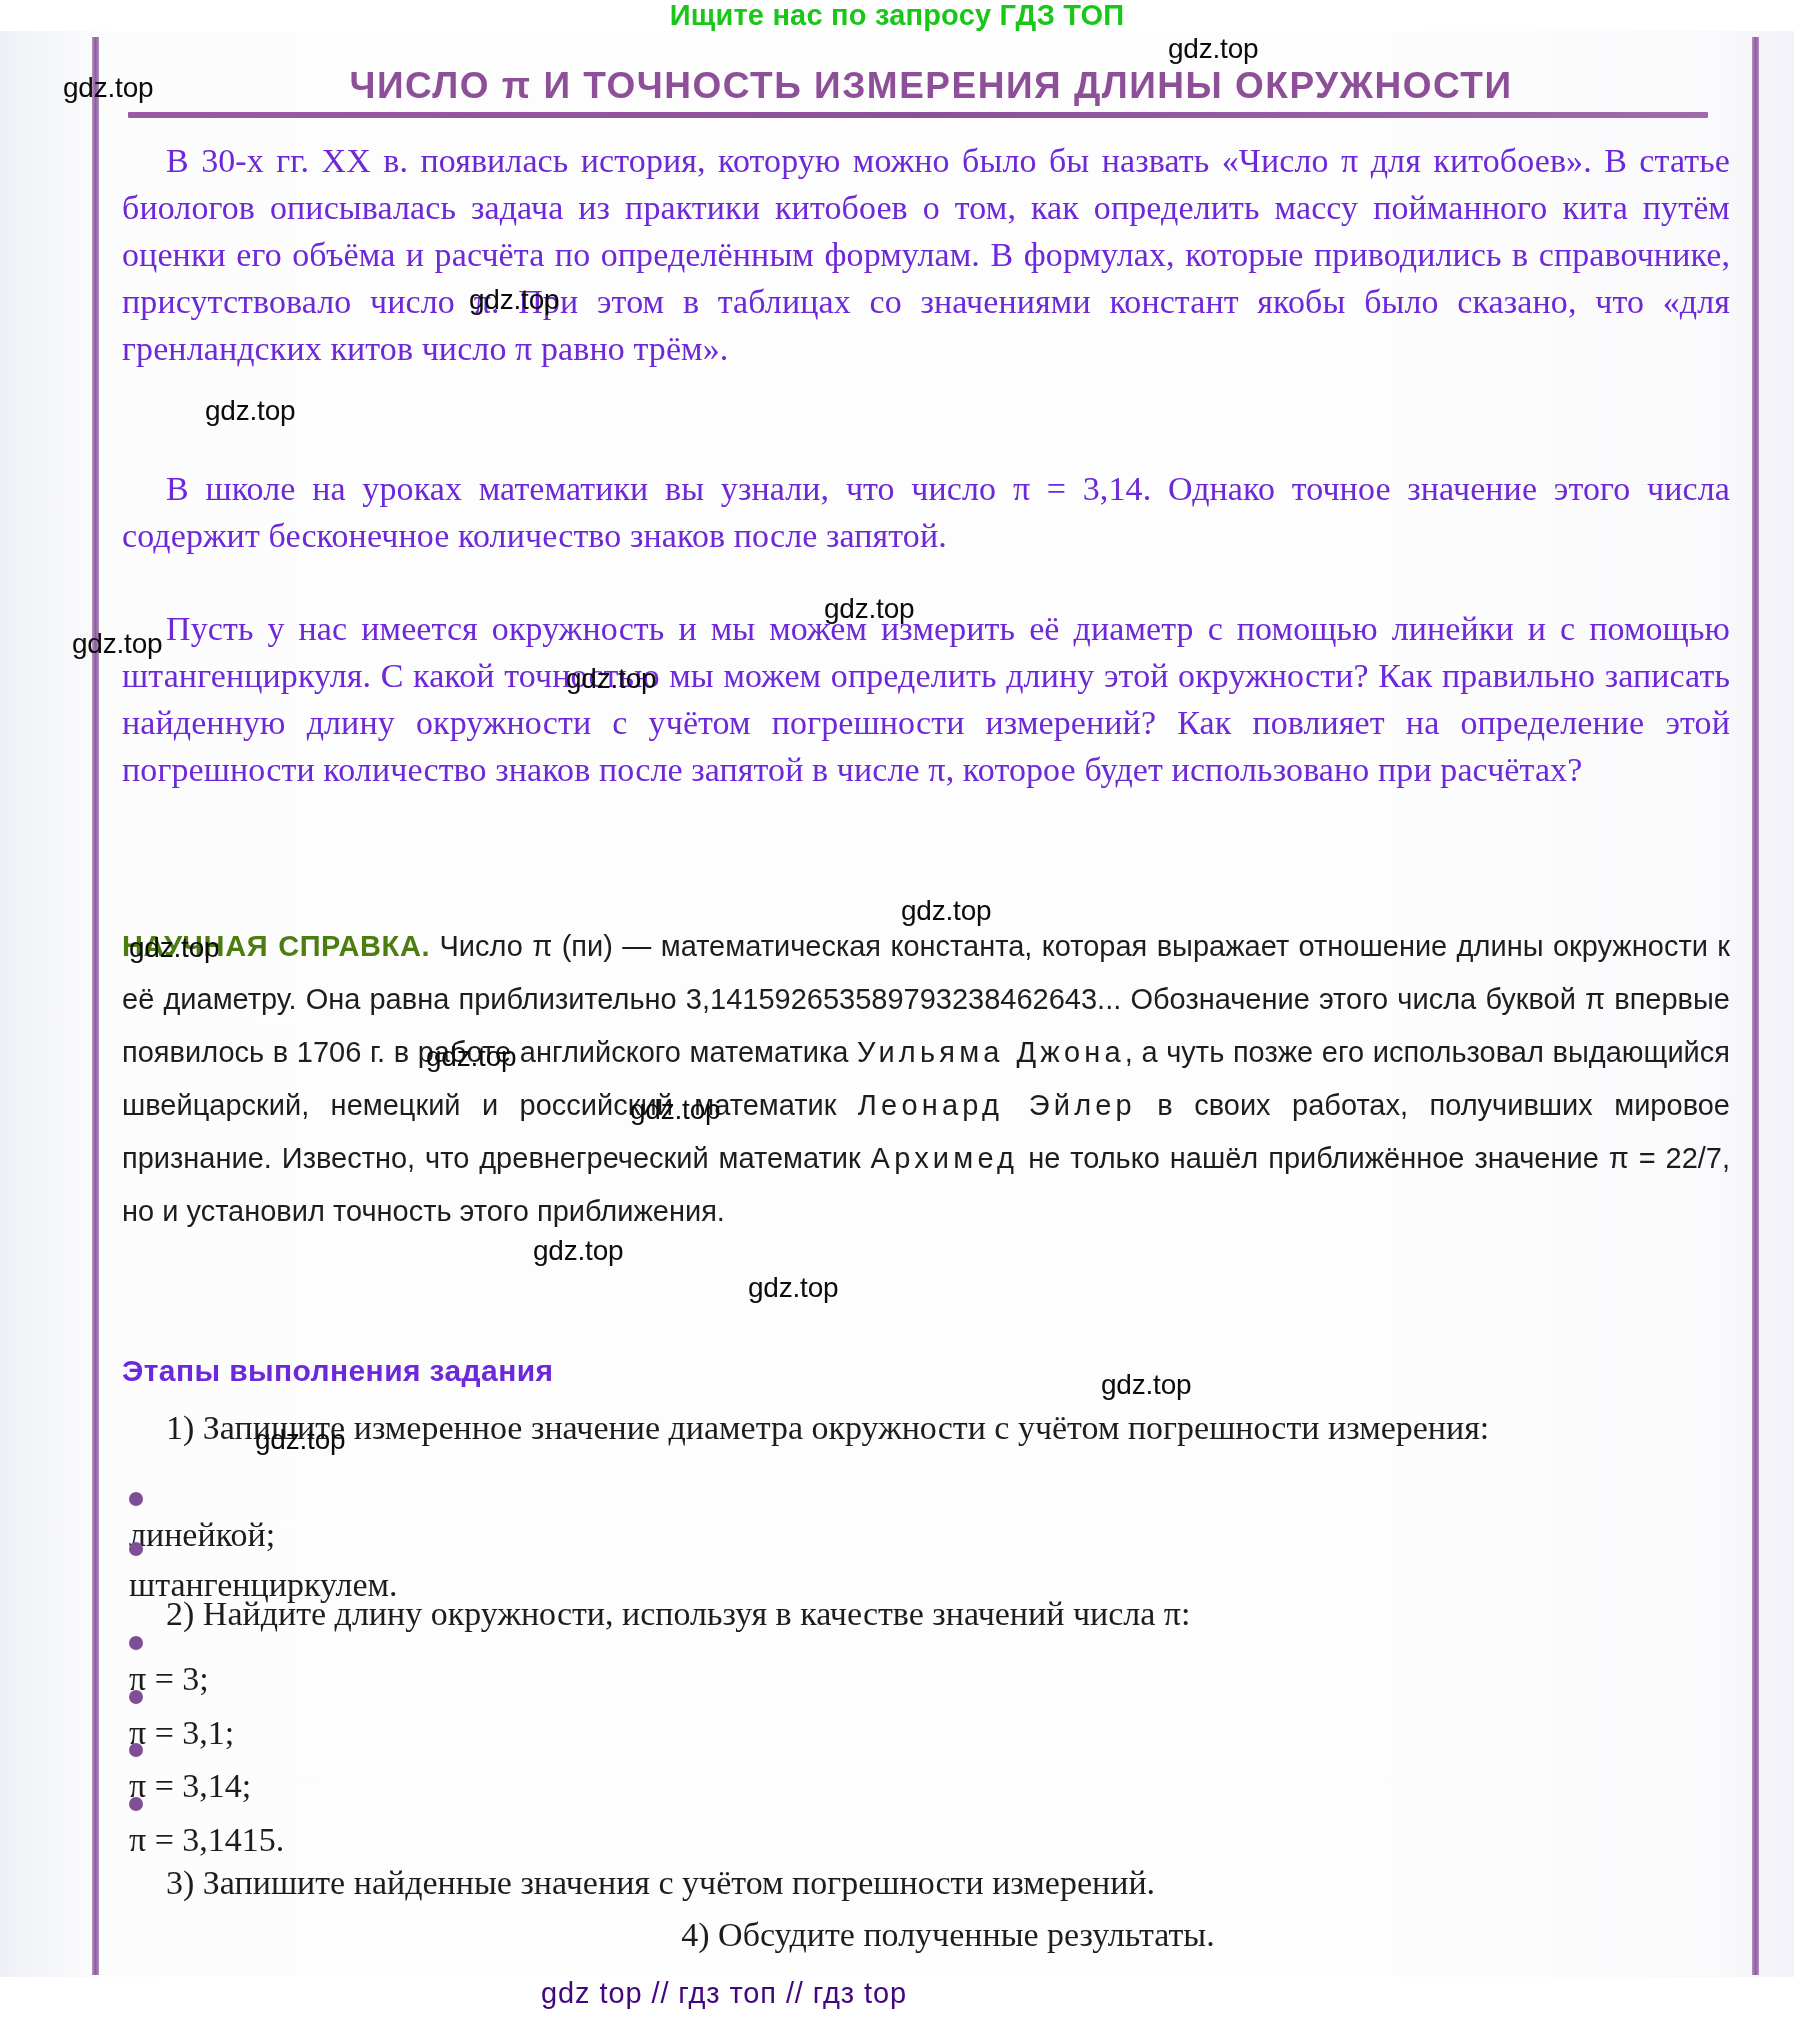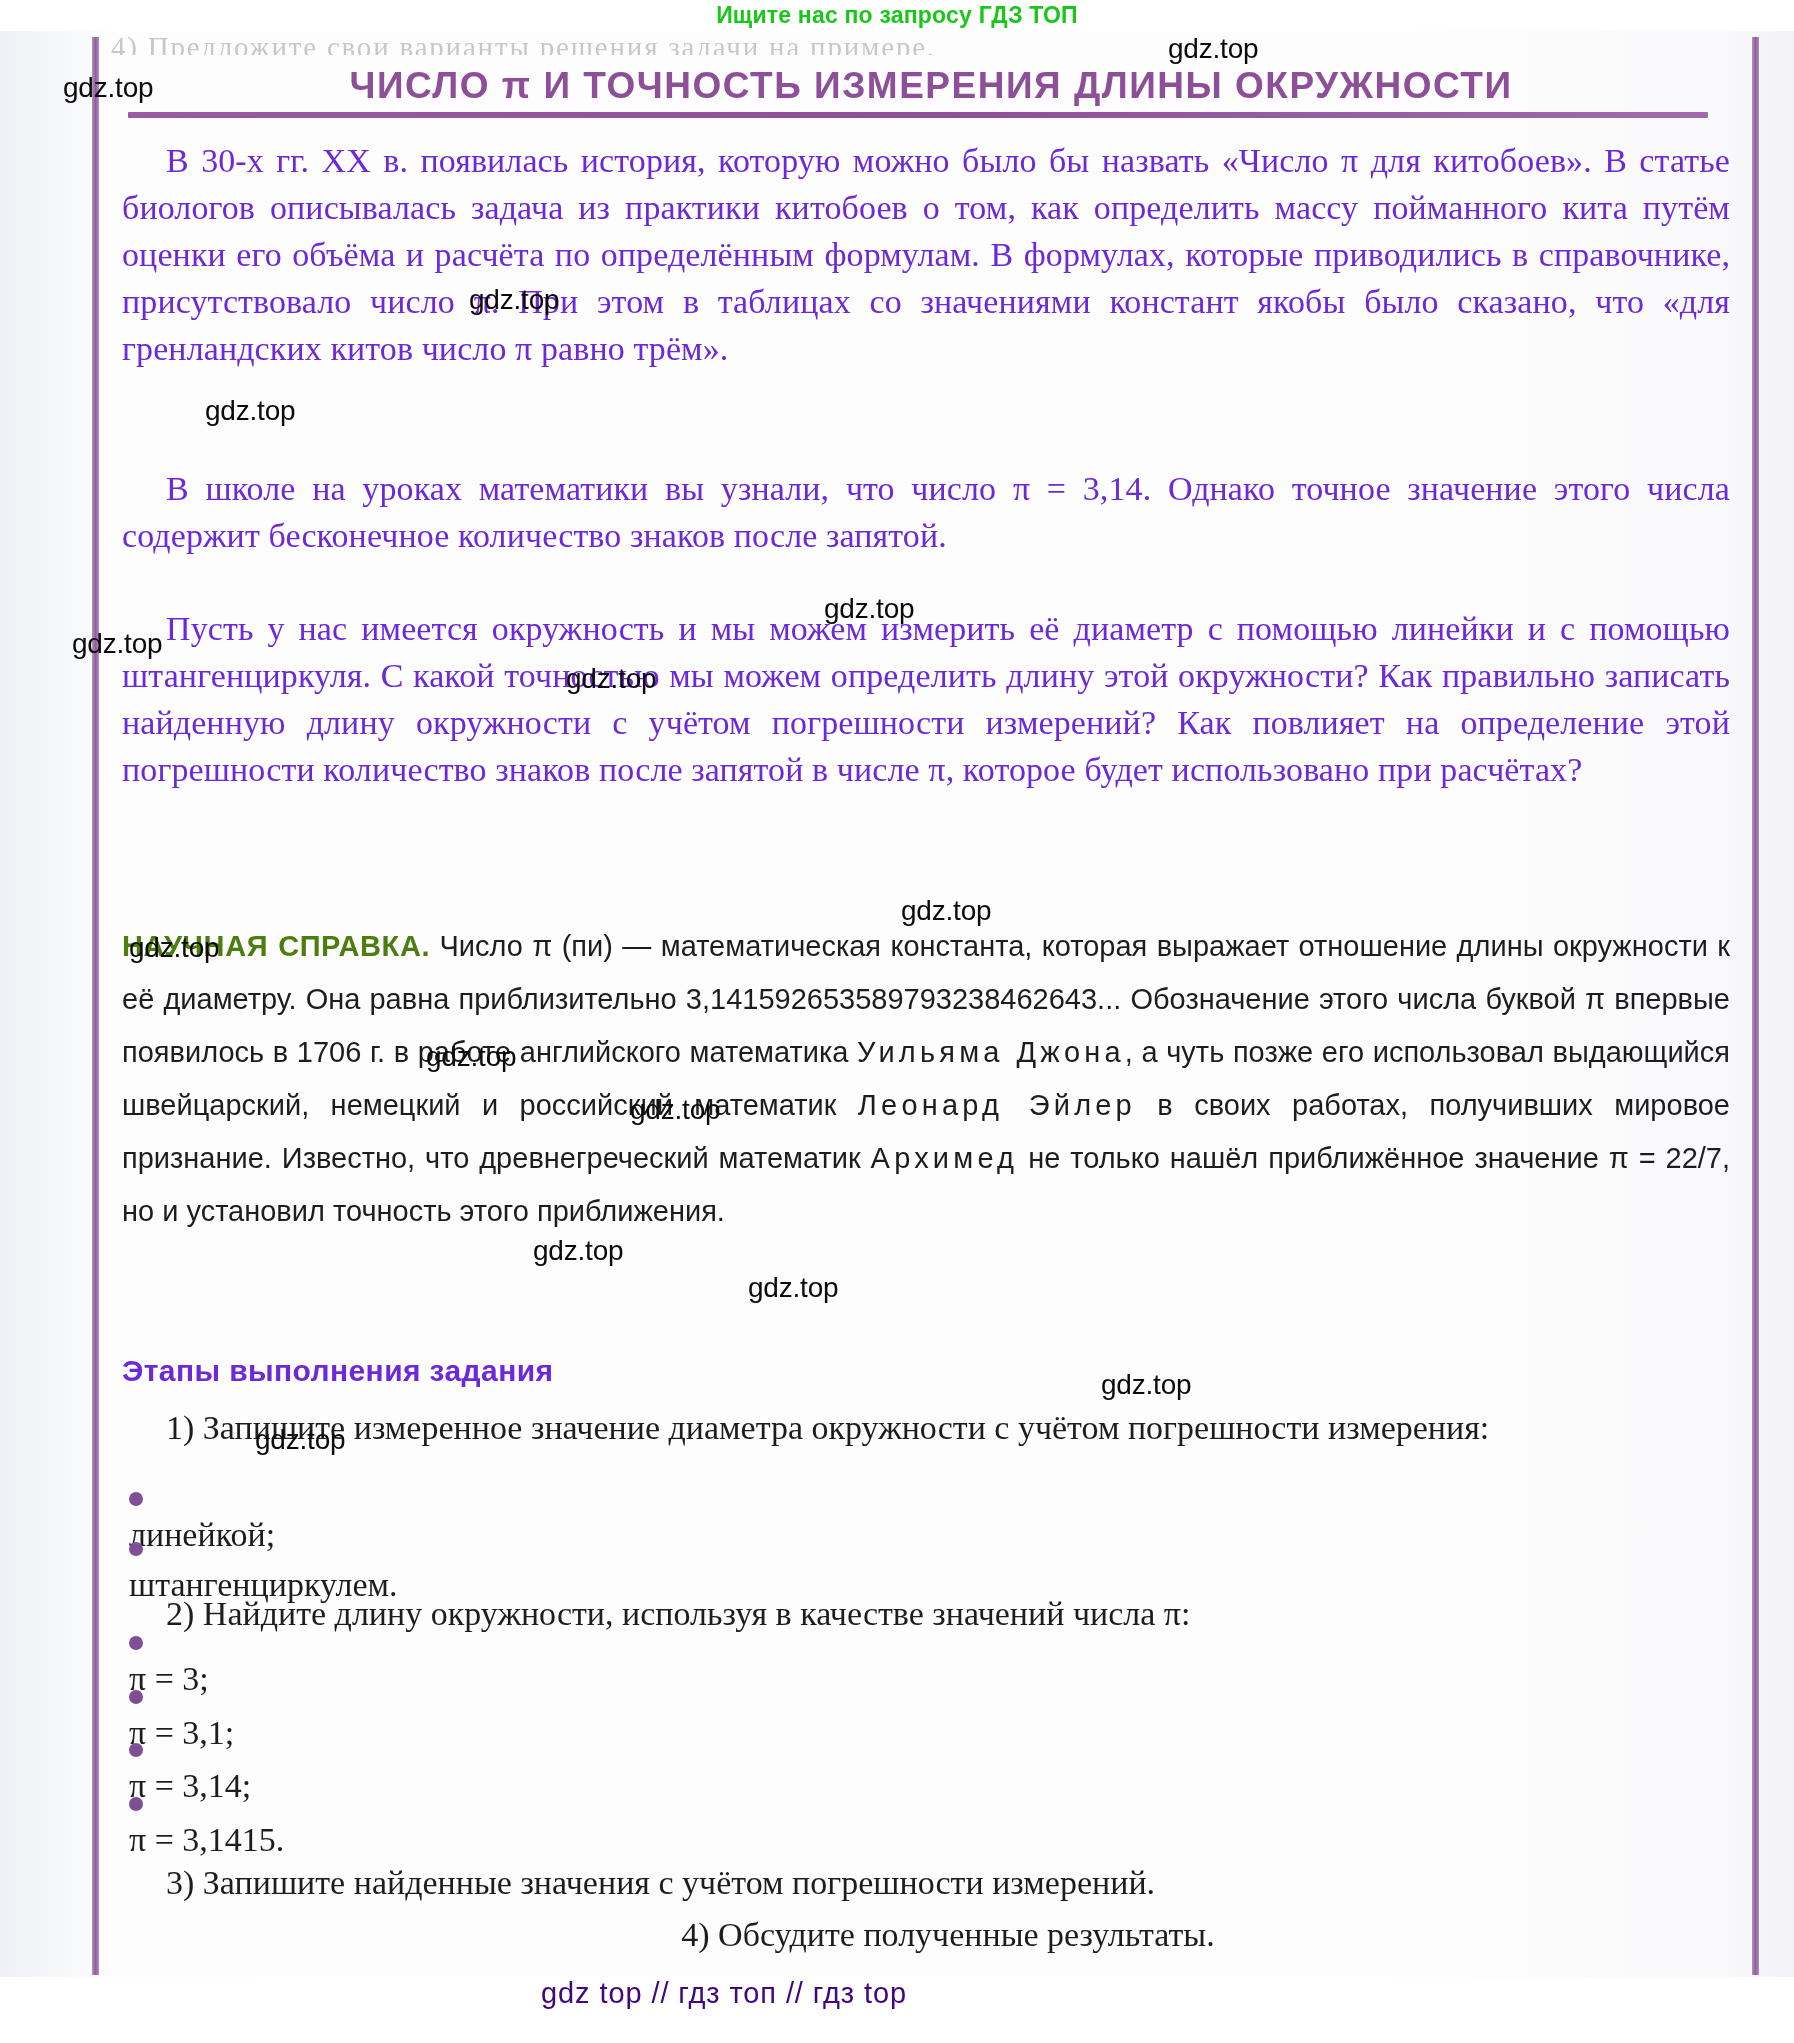--- a/index.html
+++ b/index.html
@@ -23,21 +23,21 @@
     height: 31px;
     display: flex;
     align-items: center;
     justify-content: center;
     background: #ffffff;
     z-index: 40;
   }
   #promo-banner .promo-text {
     color: #18c718;
     font-family: "Liberation Sans", sans-serif;
-    font-size: 23px;
+    font-size: 29px;
     font-weight: 700;
     letter-spacing: 0.2px;
     white-space: nowrap;
   }
 
   
   #page-sheet {
     position: absolute;
     top: 31px; left: 0;
     width: 1794px;
@@ -266,21 +266,20 @@
 
 <div id="promo-banner">
   <span class="promo-text">Ищите нас по запросу ГДЗ ТОП</span>
 </div>
 
 <div id="page-sheet">
 
   <div class="frame-rule" id="frame-rule-left"></div>
   <div class="frame-rule" id="frame-rule-right"></div>
 
-  <div id="top-bleed-line">4) Предложите свои варианты решения задачи на примере.</div>
 
   <div id="content">
 
     <h1 id="chapter-title">ЧИСЛО π И ТОЧНОСТЬ ИЗМЕРЕНИЯ ДЛИНЫ ОКРУЖНОСТИ</h1>
     <div id="title-underline"></div>
 
     <p class="body-p indent" id="para-1">В 30-х гг. XX в. появилась история, которую можно было бы назвать «Число π для китобоев». В статье биологов описывалась задача из практики китобоев о том, как определить массу пойманного кита путём оценки его объёма и расчёта по определённым формулам. В формулах, которые приводились в справочнике, присутствовало число π. При этом в таблицах со значениями констант якобы было сказано, что «для гренландских китов число π равно трём».</p>
     <p class="body-p indent" id="para-2">В школе на уроках математики вы узнали, что число π = 3,14. Однако точное значение этого числа содержит бесконечное количество знаков после запятой.</p>
     <p class="body-p indent" id="para-3">Пусть у нас имеется окружность и мы можем измерить её диаметр с помощью линейки и с помощью штангенциркуля. С какой точностью мы можем определить длину этой окружности? Как правильно записать найденную длину окружности с учётом погрешности измерений? Как повлияет на определение этой погрешности количество знаков после запятой в числе π, которое будет использовано при расчётах?</p>
 

